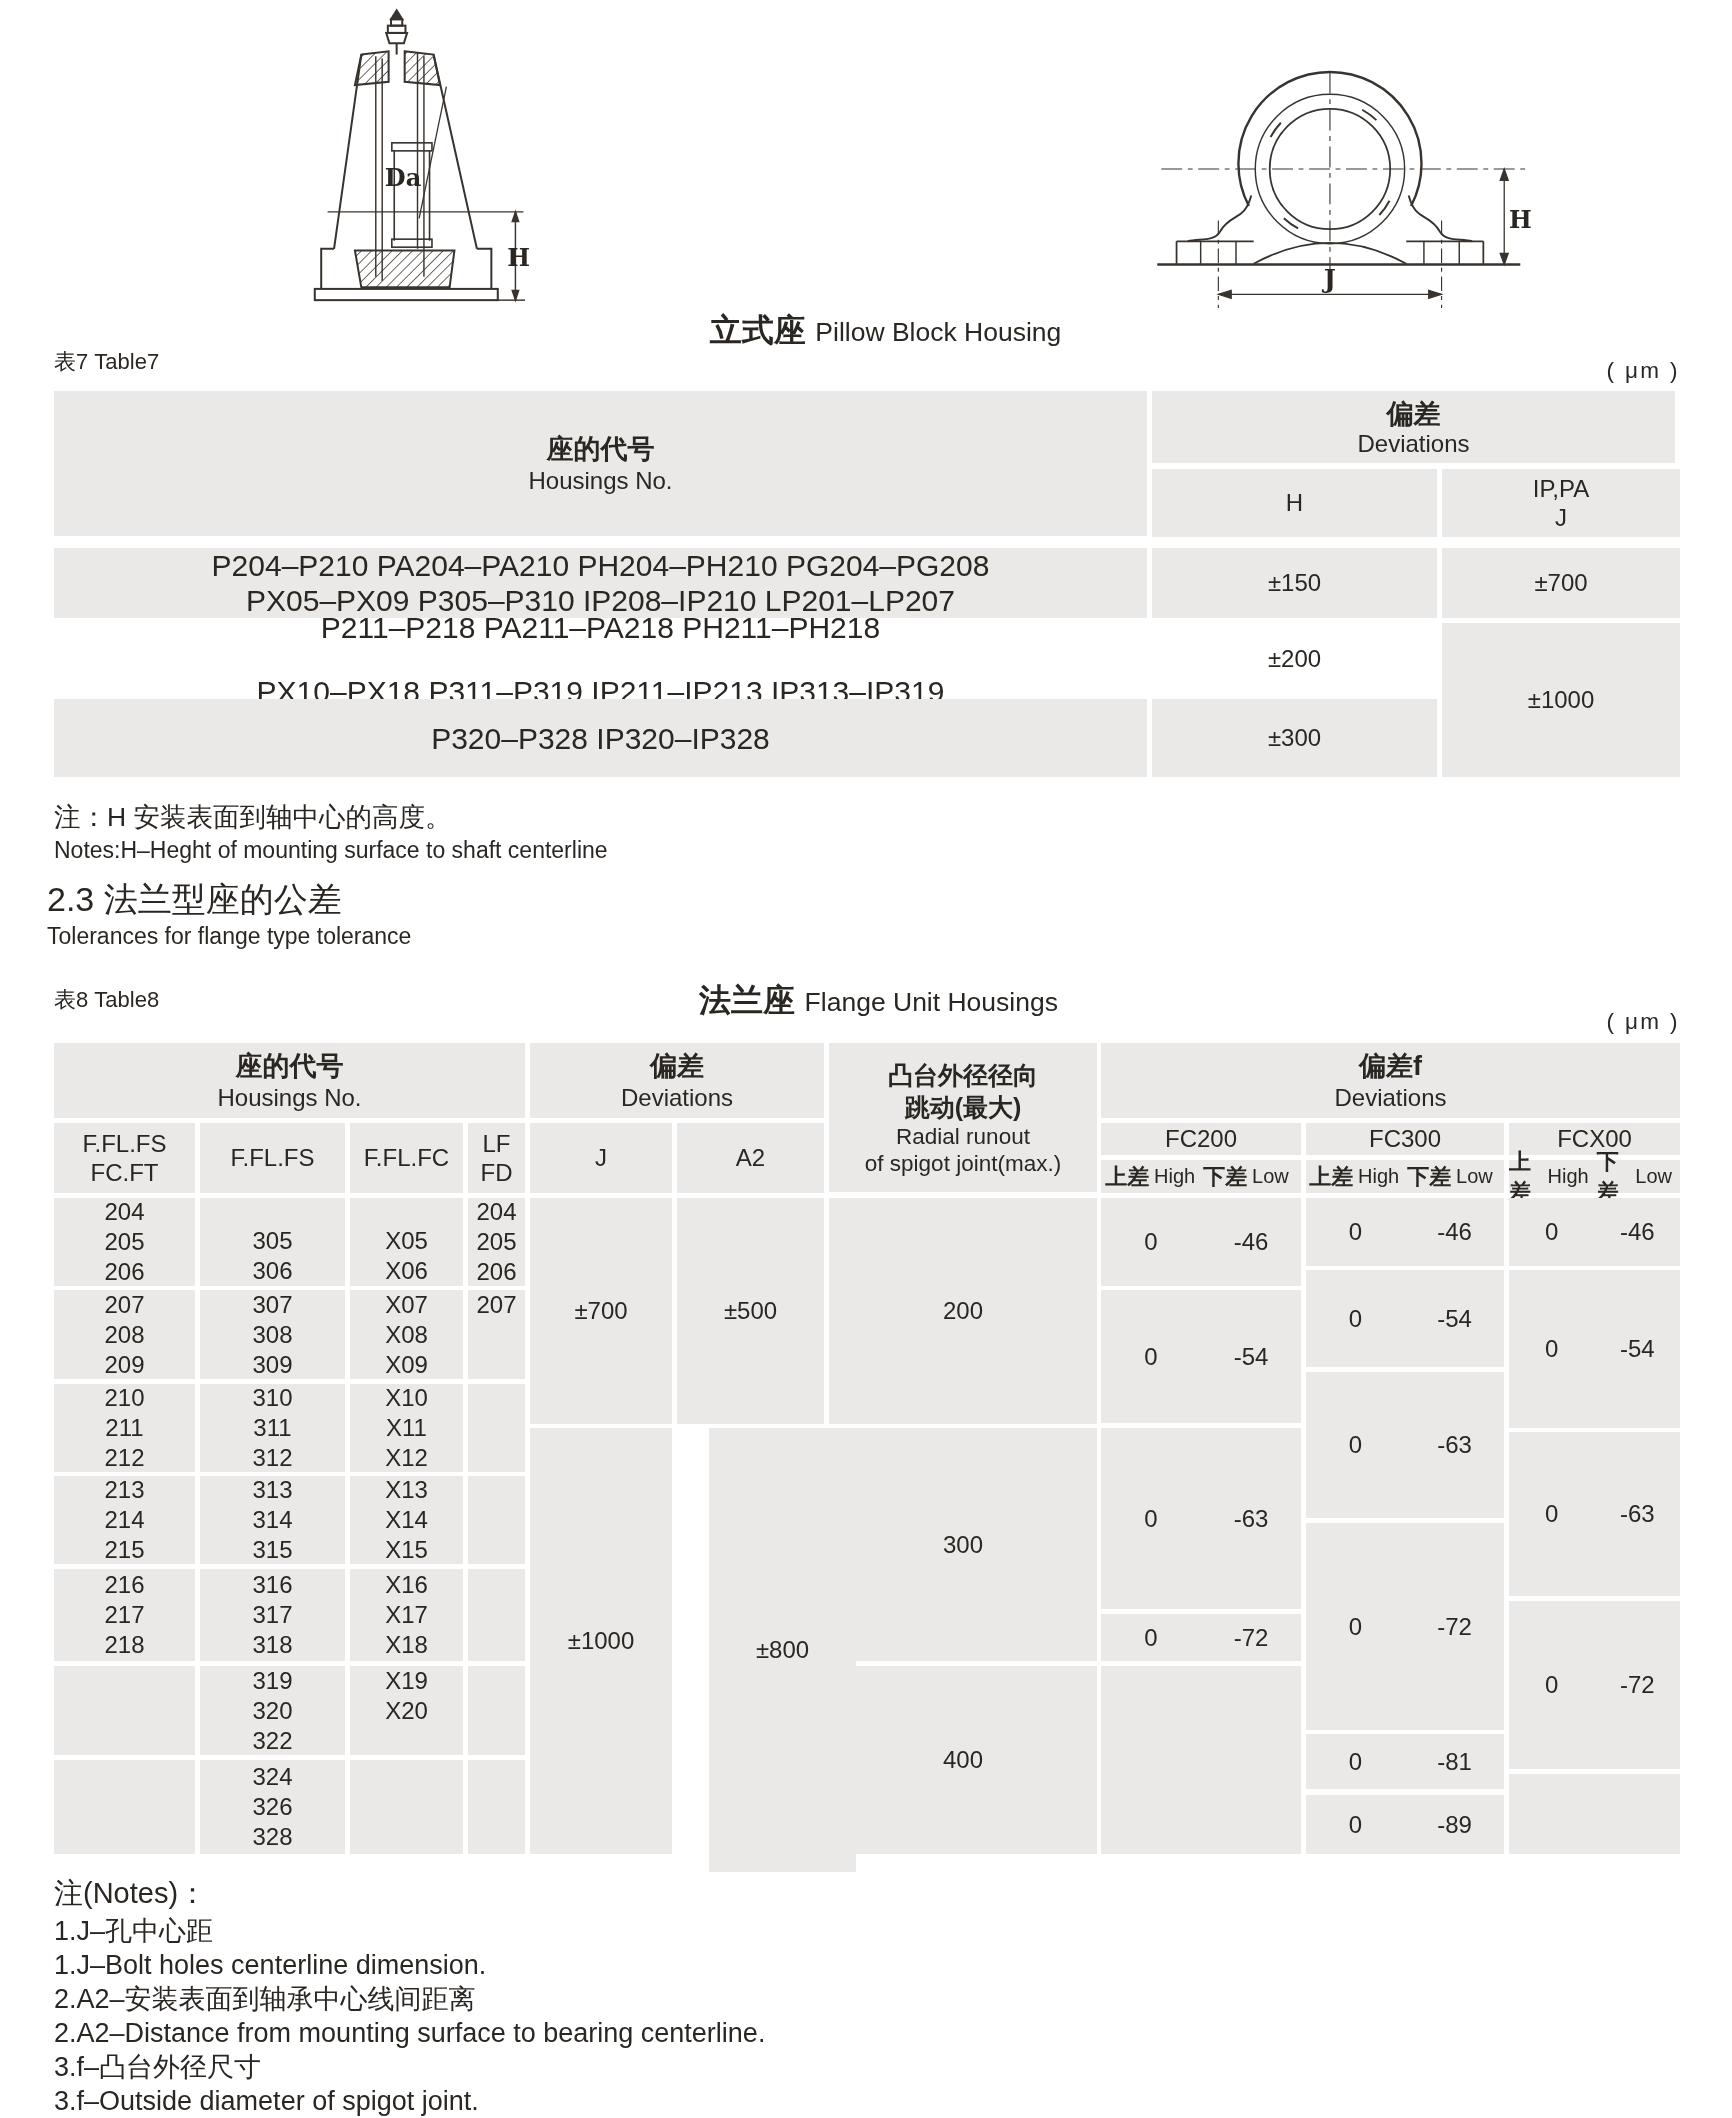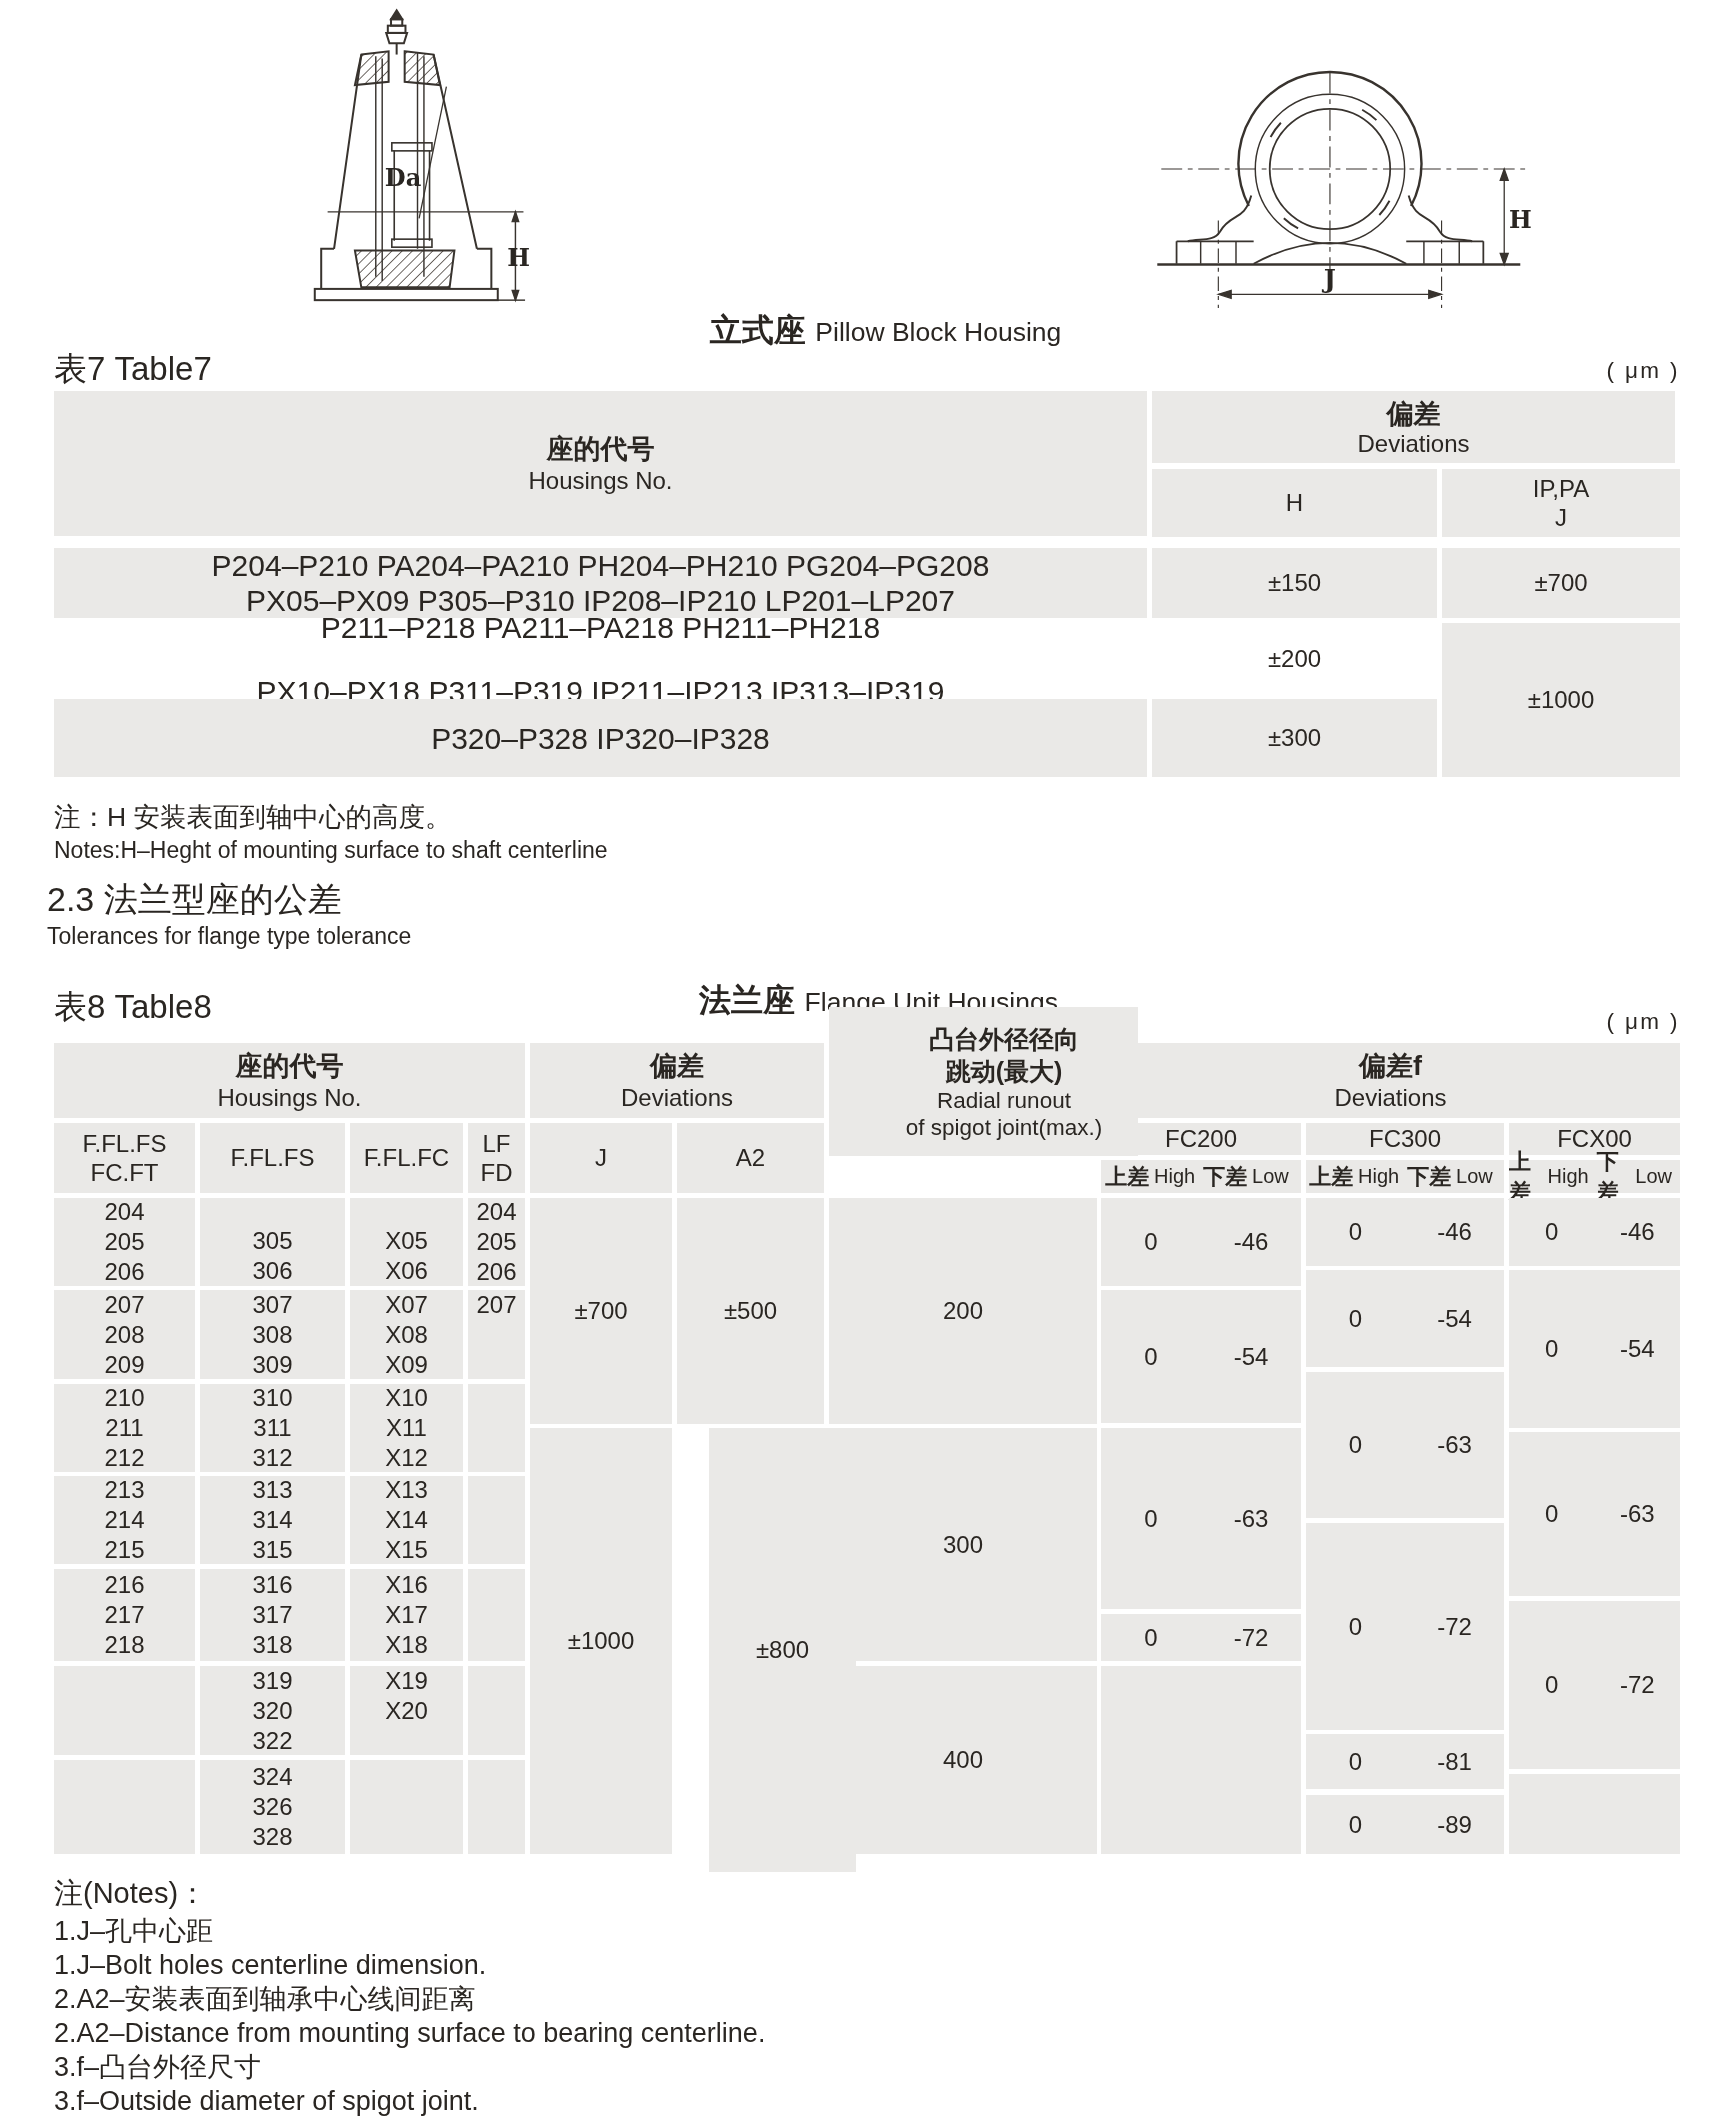--- a/index.html
+++ b/index.html
@@ -15,21 +15,21 @@
   .hzh{font-size:27px;font-weight:bold;line-height:34px;}
   .hen{font-size:24px;line-height:29px;}
   .hsm{font-size:24px;line-height:30.5px;}
   .runzh{font-size:25px;font-weight:bold;line-height:32px;}
   .runen{font-size:22.5px;line-height:27px;}
   .hl-zh{font-size:22px;font-weight:bold;}
   .hl-en{font-size:20px;margin:0 8px 0 4.8px;}
   .titlebar{position:absolute;text-align:center;white-space:nowrap;}
   .tzh{font-size:32px;font-weight:bold;}
   .ten{font-size:26.5px;margin-left:9.6px;}
-  .tlabel{position:absolute;font-size:33px;white-space:nowrap;}
+  .tlabel{position:absolute;font-size:22px;white-space:nowrap;}
   .unit{position:absolute;font-size:22.5px;letter-spacing:2.4px;white-space:nowrap;text-align:right;}
   .notezh{font-size:26.5px;line-height:35px;white-space:nowrap;}
   .noteen{font-size:23px;line-height:30.5px;white-space:nowrap;}
   .sechead{font-size:34px;line-height:43px;white-space:nowrap;}
   .nhead{font-size:29px;line-height:40px;white-space:nowrap;}
   .nzh{font-size:27px;line-height:37px;white-space:nowrap;}
   .nen{font-size:27px;line-height:31px;white-space:nowrap;}
   svg{position:absolute;}
   svg path,svg line,svg circle,svg rect,svg polyline{vector-effect:none;}
 </style>
@@ -188,21 +188,21 @@
   <div class="cell colc" style="left:530px;top:1043px;width:294px;height:75px;">
     <div class="hzh" style="line-height:34px;">偏差</div>
     <div class="hen" style="line-height:29px;">Deviations</div>
   </div>
   <div class="cell" style="left:530px;top:1123px;width:142px;height:70px;">
     <div class="hsm">J</div>
   </div>
   <div class="cell" style="left:677px;top:1123px;width:147px;height:70px;">
     <div class="hsm">A2</div>
   </div>
-  <div class="cell colc" style="left:829px;top:1007px;width:268px;height:149px;padding-left:41px;">
+  <div class="cell colc" style="left:829px;top:1043px;width:268px;height:149px;">
     <div class="runzh">凸台外径径向</div>
     <div class="runzh">跳动(最大)</div>
     <div class="runen">Radial runout</div>
     <div class="runen">of spigot joint(max.)</div>
   </div>
   <div class="cell colc" style="left:1101px;top:1043px;width:579px;height:75px;">
     <div class="hzh" style="line-height:34px;">偏差f</div>
     <div class="hen" style="line-height:29px;">Deviations</div>
   </div>
   <div class="cell" style="left:1101px;top:1123px;width:200px;height:32px;">

